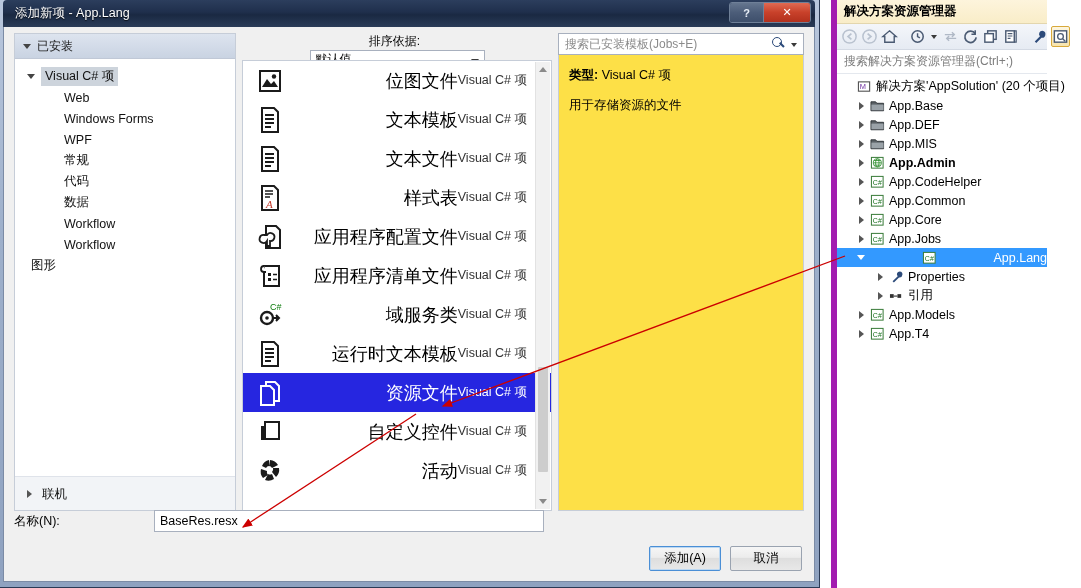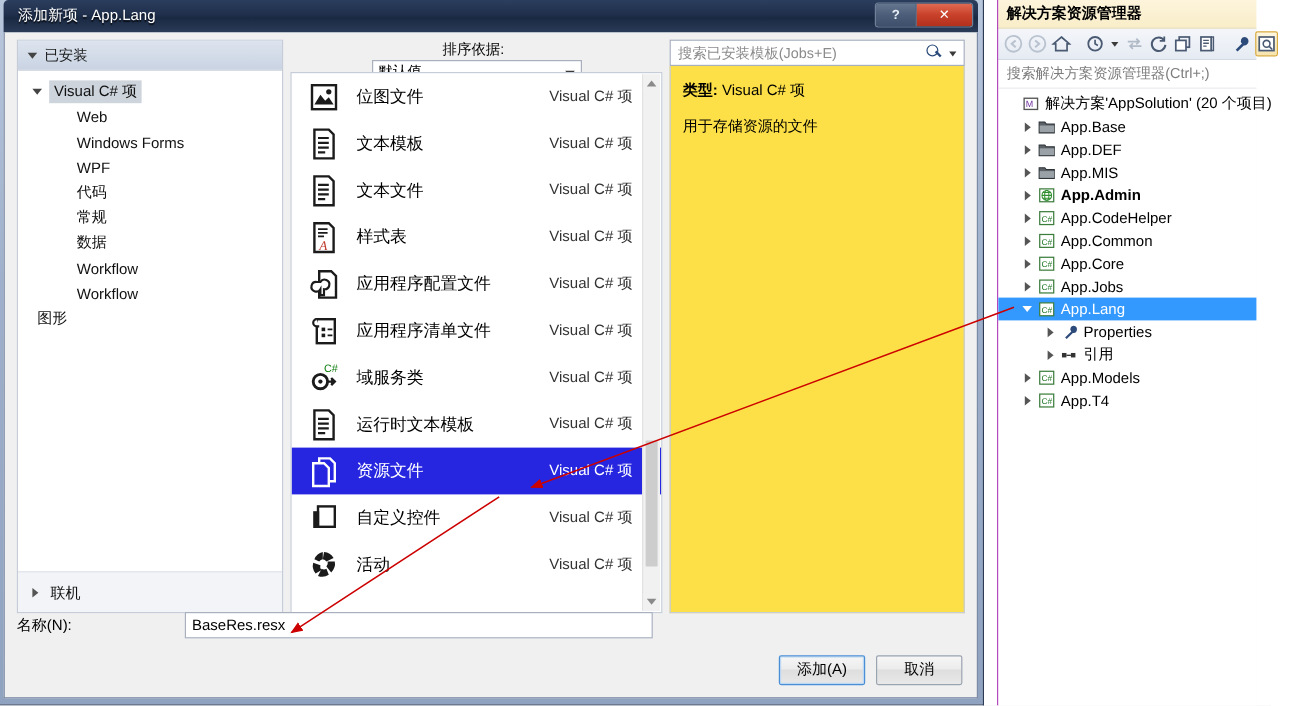--- a/index.html
+++ b/index.html
@@ -85,21 +85,21 @@
   .listicon { display:flex; flex-direction:column; gap:2px; }
   .listicon span { display:flex; align-items:center; gap:2px; }
   .listicon b { width:3px;height:3px;background:#3c5a9a;display:block;border-radius:50%; }
   .listicon u { width:10px;height:2px;background:#3c5a9a;display:block;text-decoration:none; }
 
   .tmplist { position:absolute; left:0; right:0; top:27px; bottom:0; background:#fff;
       border:1px solid #c6cdd8; overflow:hidden; }
   .trow { height:39px; display:flex; align-items:center; padding-left:10px; padding-right:2px; }
   .trow.sel { background:#2626e0; color:#fff; }
   .trow .ticon { width:34px; height:30px; display:flex; align-items:center; justify-content:center; flex:0 0 34px; }
-  .trow .tname { font-size:14px; margin-left:10px; flex:1; }
+  .trow .tname { font-size:18px; margin-left:10px; flex:1;text-align:right; }
   .trow .tkind { font-size:12.5px; color:#333; padding-right:22px; white-space:nowrap; }
   .trow.sel .tkind { color:#fff; }
 
   .vscroll { position:absolute; right:1px; top:1px; bottom:1px; width:15px; background:#f1f1f1; border-left:1px solid #e2e2e2; }
   .vscroll .arw { height:15px; display:flex; align-items:center; justify-content:center; background:#f1f1f1;}
   .vscroll .arw .a { width:0;height:0;border-left:4px solid transparent;border-right:4px solid transparent; }
   .vscroll .up .a { border-bottom:5px solid #8a8a8a; }
   .vscroll .dn .a { border-top:5px solid #8a8a8a; }
   .vthumb { position:absolute; left:2px; right:2px; top:305px; height:105px; background:#cdcdcd; border-radius:1px; }
 
@@ -124,33 +124,33 @@
   .nameinput { flex:1; height:22px; background:#fff; border:1px solid #a8b0be; display:flex; align-items:center;
      padding-left:5px; font-size:12.5px; max-width:390px; }
   .btnrow { position:absolute; right:12px; bottom:10px; display:flex; gap:9px; }
   .btn { width:72px; height:25px; font-size:12.5px; display:flex; align-items:center; justify-content:center;
      background:linear-gradient(to bottom,#f6f6f6 0%,#ececec 45%,#dedede 50%,#e8e8e8 100%);
      border:1px solid #9aa3b0; border-radius:2px; }
   .btn.primary { border:1px solid #4a8fd6; box-shadow:0 0 0 1px #bcd8f2 inset; }
 
   
   #solex { position:absolute; left:831px; top:0; width:216px; height:588px; background:#fdfdfd;
-     border-left:1px solid #a21caf; }
+     border-left:6px solid #a21caf; }
   .se-title { height:24px; background:linear-gradient(to bottom,#fdf4dc,#f9edc8); display:flex; align-items:center;
      padding-left:7px; font-size:12.5px; font-weight:bold; border-bottom:1px solid #e3d6ae; }
   .se-toolbar { height:26px; background:linear-gradient(to bottom,#f4f6fa,#e6ebf3); display:flex; align-items:center;
      padding-left:4px; gap:3px; border-bottom:1px solid #d4dae4; }
   .tbi { width:21px;height:21px; display:flex; align-items:center; justify-content:center; border-radius:2px; position:relative; }
   .tbi.framed { border:1px solid #d8a93b; background:linear-gradient(to bottom,#fdf6e0,#f7e4ae); }
   .tbsep { width:1px; height:16px; background:#c4ccd8; margin:0 3px; }
   .se-search { height:24px; display:flex; align-items:center; padding-left:7px; font-size:12px; color:#7d7d7d;
      border-bottom:1px solid #e4e8ee; background:#fff; }
   .se-tree { position:absolute; left:0; right:0; top:74px; bottom:0; background:#fff; padding-top:3px; }
   .se-node { height:19px; display:flex; align-items:center; font-size:12.5px; white-space:nowrap; }
-  .se-node.sel { background:#3399ff; color:#fff; }
+  .se-node.sel { background:#3399ff; color:#fff;justify-content:space-between; }
   .se-node .exp { width:14px; display:flex; align-items:center; justify-content:center; flex:0 0 14px; }
   .se-node .ic { width:18px; display:flex; align-items:center; justify-content:center; flex:0 0 18px; margin-right:3px; }
   .se-node .tx { }
   .se-node.bold .tx { font-weight:bold; }
   .ind0 { padding-left:4px; }
   .ind1 { padding-left:17px; }
   .ind2 { padding-left:36px; }
   .arrow-ann { position:absolute; pointer-events:none; }
 </style>
 </head>
@@ -181,24 +181,24 @@
             <div class="tnode child">
               <span class="lbl">Web</span>
             </div>
             <div class="tnode child">
               <span class="lbl">Windows Forms</span>
             </div>
             <div class="tnode child">
               <span class="lbl">WPF</span>
             </div>
             <div class="tnode child">
+              <span class="lbl">常规</span>
+            </div>
+            <div class="tnode child">
               <span class="lbl">代码</span>
-            </div>
-            <div class="tnode child">
-              <span class="lbl">常规</span>
             </div>
             <div class="tnode child">
               <span class="lbl">数据</span>
             </div>
             <div class="tnode child">
               <span class="lbl">Workflow</span>
             </div>
             <div class="tnode child">
               <span class="lbl">Workflow</span>
             </div>

